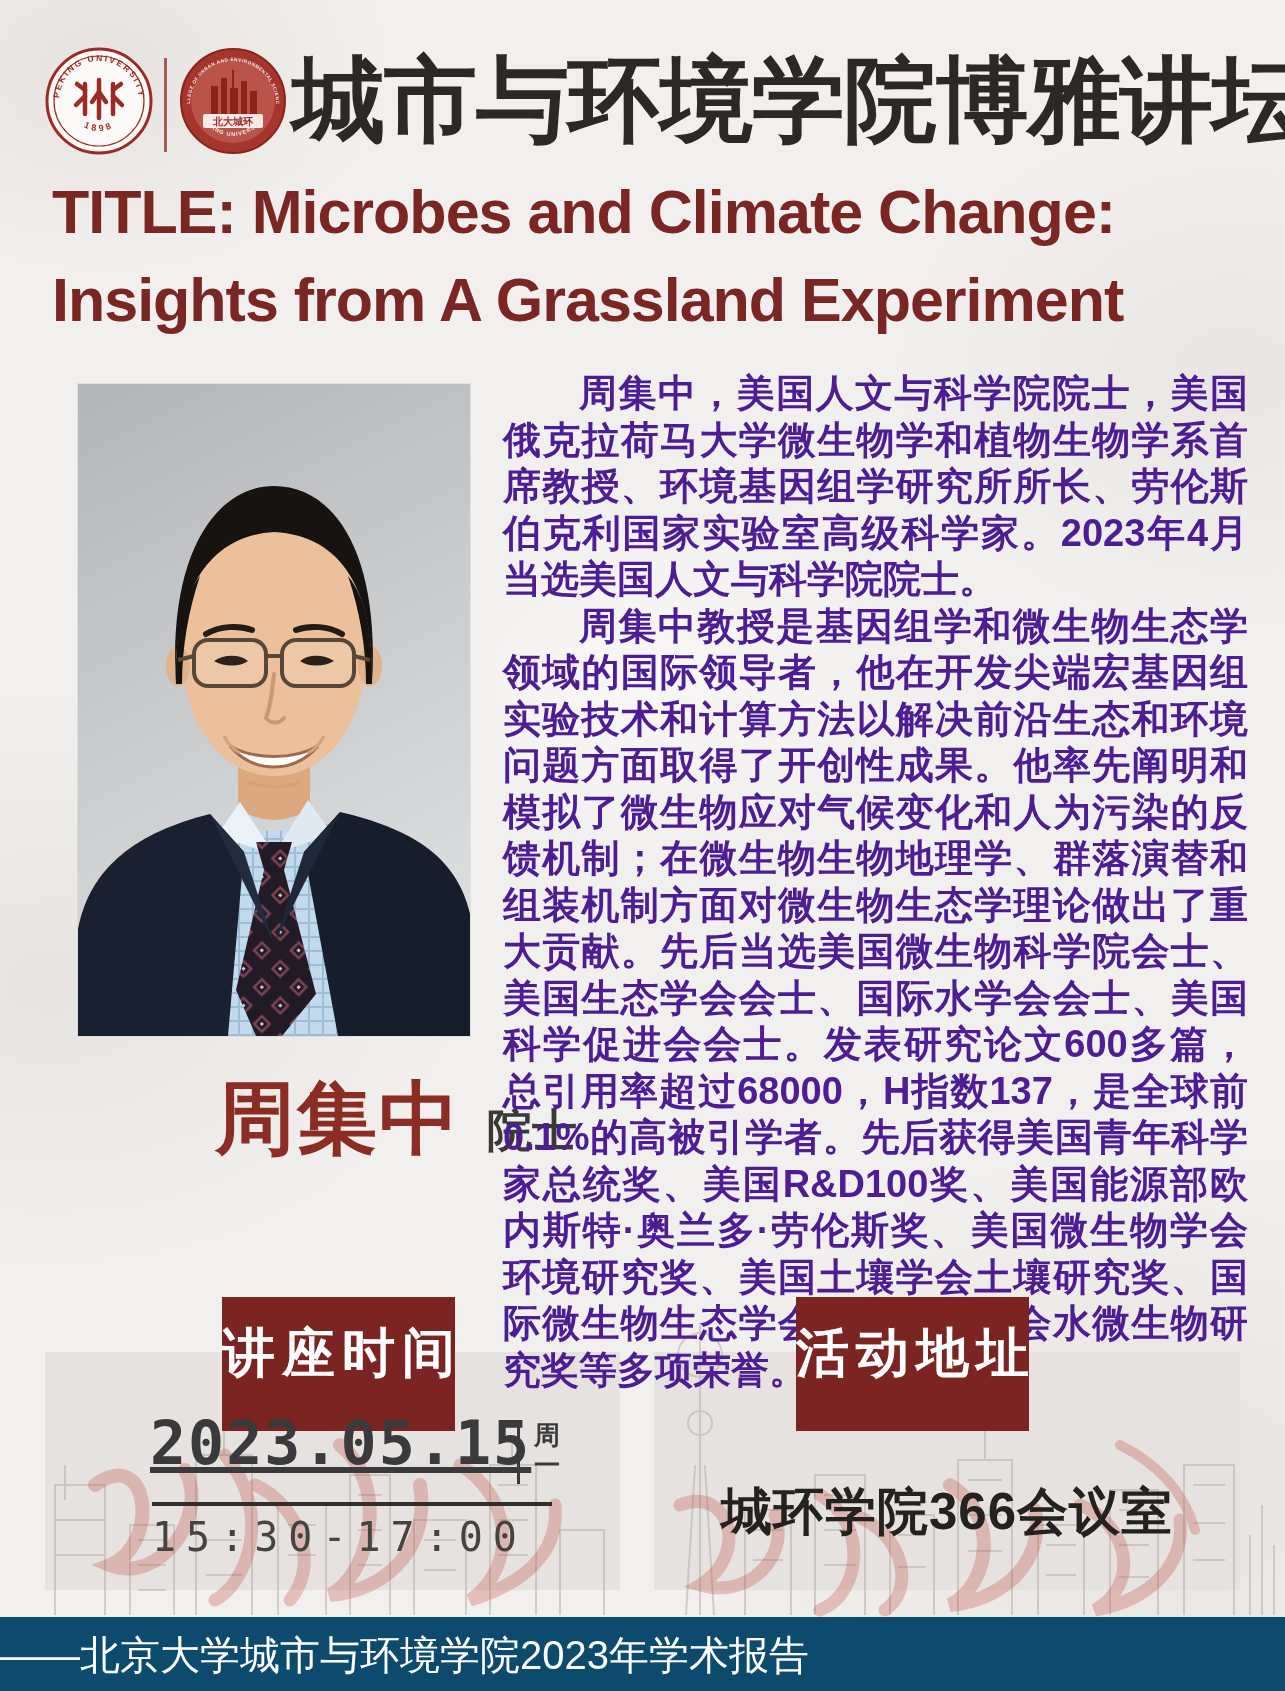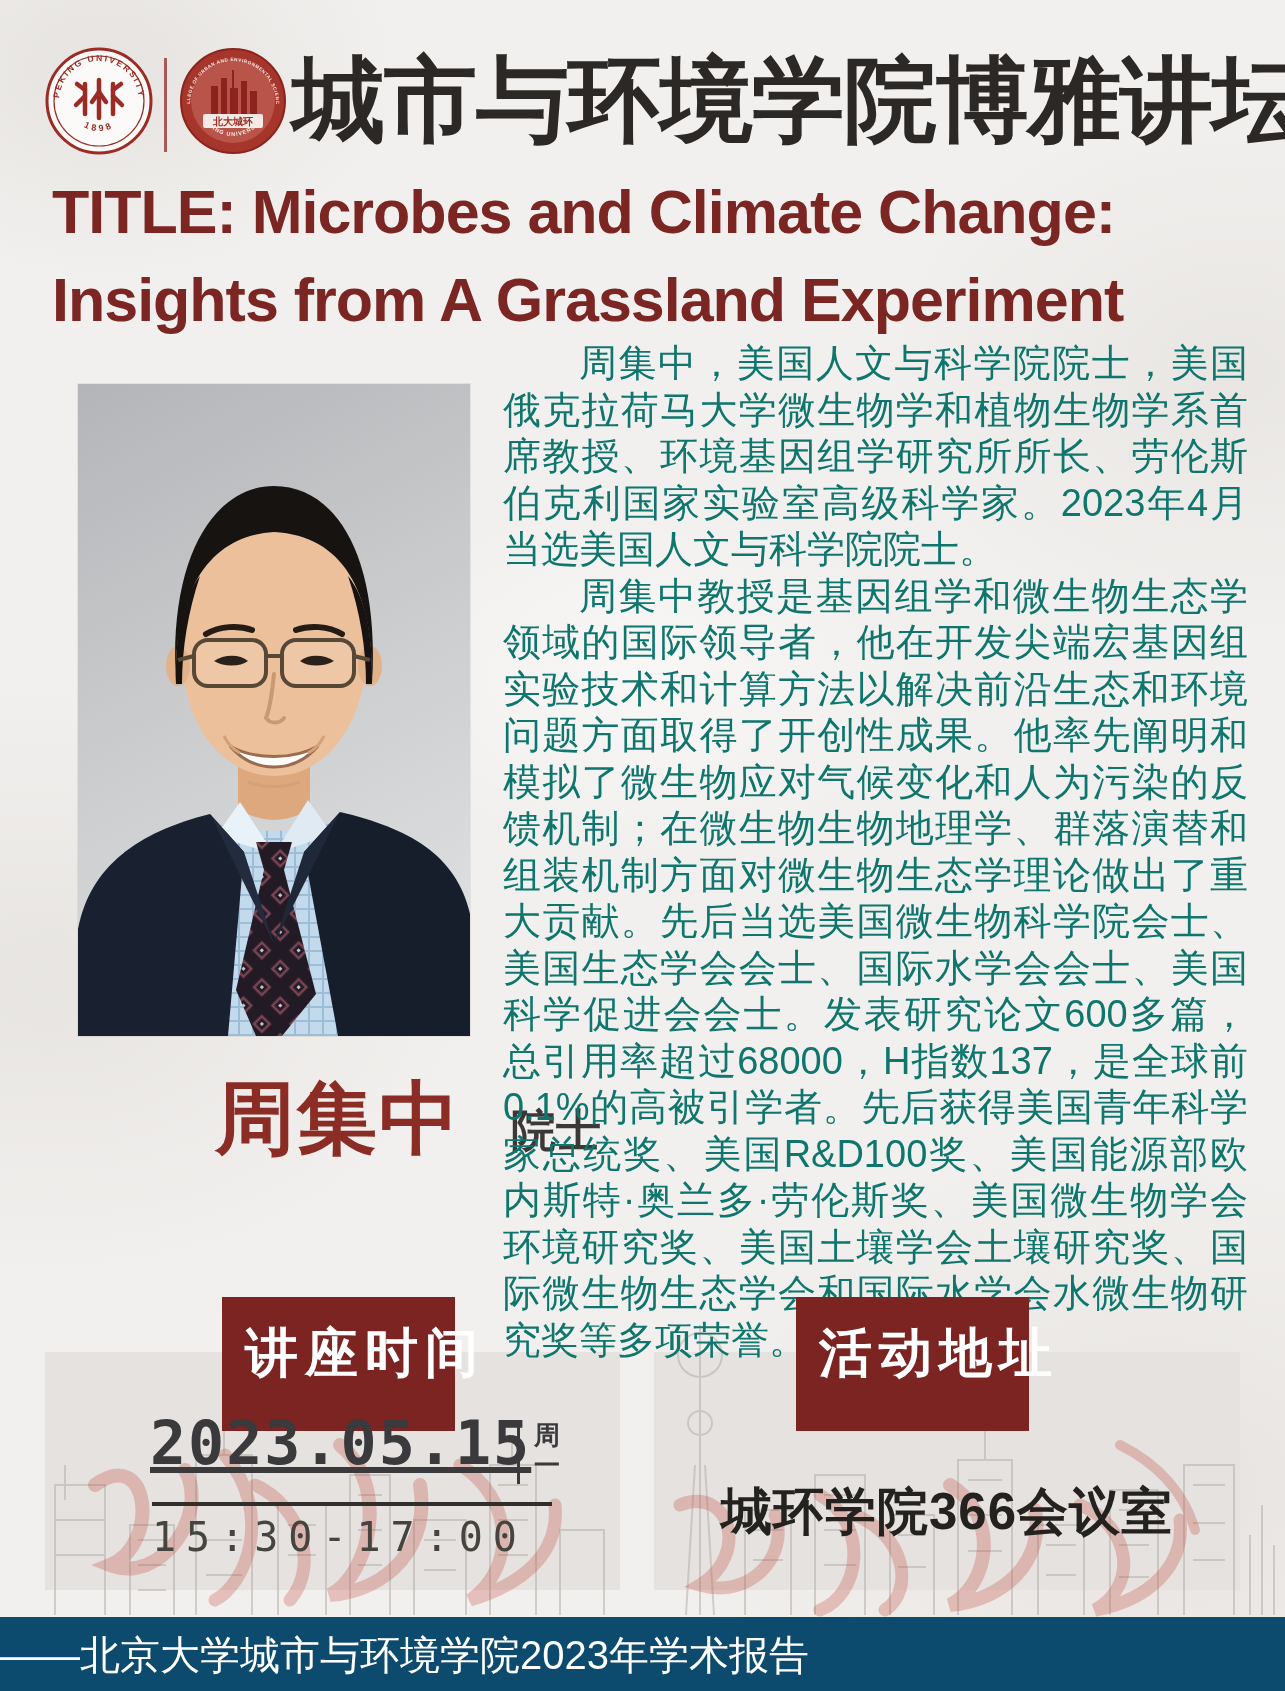--- a/index.html
+++ b/index.html
@@ -34,41 +34,41 @@
     left:52px; top:168px; width:1180px; z-index:3;
     color:#7b2622; font-weight:800; font-size:61px; line-height:88px;
     letter-spacing:-1px;
   }
 
   
   .photo { left:78px; top:384px; width:392px; height:652px; z-index:3;
     box-shadow:0 0 0 1px rgba(0,0,0,.06); }
 
   
-  .speaker-row { left:215px; top:1066px; width:420px; z-index:3; display:flex; align-items:baseline;gap:24px; }
+  .speaker-row { left:215px; top:1066px; width:420px; z-index:3; display:flex; align-items:baseline; }
   .speaker-name { font-size:80px; font-weight:900; color:#8b2d25; letter-spacing:2px; }
   .speaker-honorific { font-size:45px; font-weight:900; color:#3b3937; margin-left:26px; }
 
   
   .bio {
-    left:503px; top:340px; width:745px; z-index:3;
-    font-size:38px; line-height:46.5px; font-weight:400; color:#0f766e;
+    left:503px; top:370px; width:745px; z-index:3;
+    font-size:38px; line-height:46.5px; font-weight:700; color:#4c1d95;
     text-align:justify;
   }
   .bio p { text-indent:2em; }
 
   
   .panel { top:1352px; height:238px; background:#e5e2df; z-index:2; }
   .panel-left { left:45px; width:575px; }
   .panel-right { left:654px; width:586px; }
 
   .badge {
     top:1297px; width:233px; height:134px; background:#7b2421; z-index:4;
     color:#ffffff; font-size:53px; font-weight:900; letter-spacing:7px;
-    text-align:center; line-height:112px; white-space:nowrap;padding-left:23px;
+    text-align:center; line-height:112px; white-space:nowrap;
   }
   .badge-time { left:222px; }
   .badge-venue { left:796px; }
 
   .date-text {
     left:150px; top:1408px; z-index:4;
     font-family:"DejaVu Sans Mono",monospace; font-weight:900;
     font-size:60px; letter-spacing:2px; color:#3a3a3c; white-space:nowrap;text-decoration:underline;
   }
   .date-sep { left:517px; top:1420px; width:3px; height:64px; background:#3a3a3c; z-index:4; }

